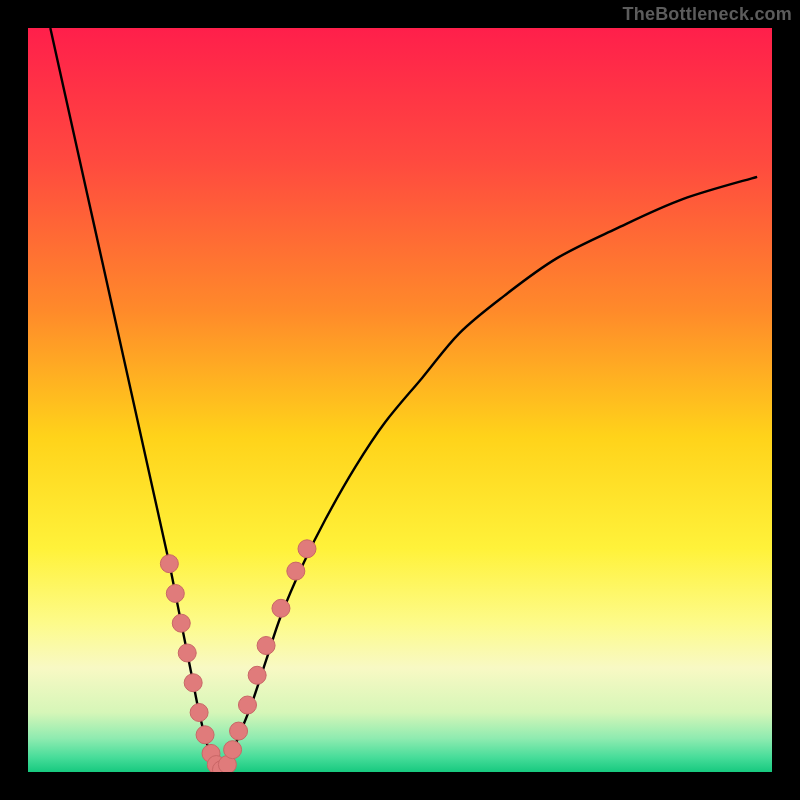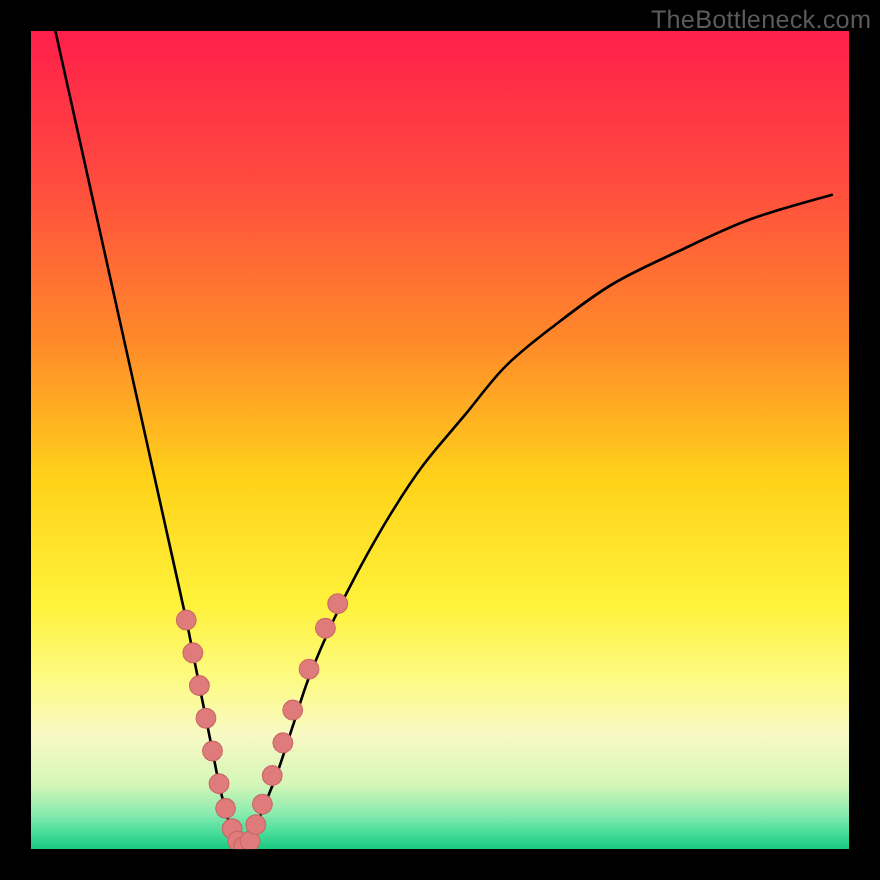--- a/index.html
+++ b/index.html
@@ -22,22 +22,22 @@
     top: 28px;
     width: 744px;
     height: 744px;
     overflow: hidden;
   }
   .attribution {
     position: absolute;
     top: 4px;
     right: 8px;
     color: #5c5c5c;
-    font-size: 23px;
-    font-weight: 400;
+    font-size: 18px;
+    font-weight: 700;
     letter-spacing: 0.2px;
     user-select: none;
   }
   svg { display: block; }
 </style>
 </head>
 <body>
 
 <div class="frame">
 

